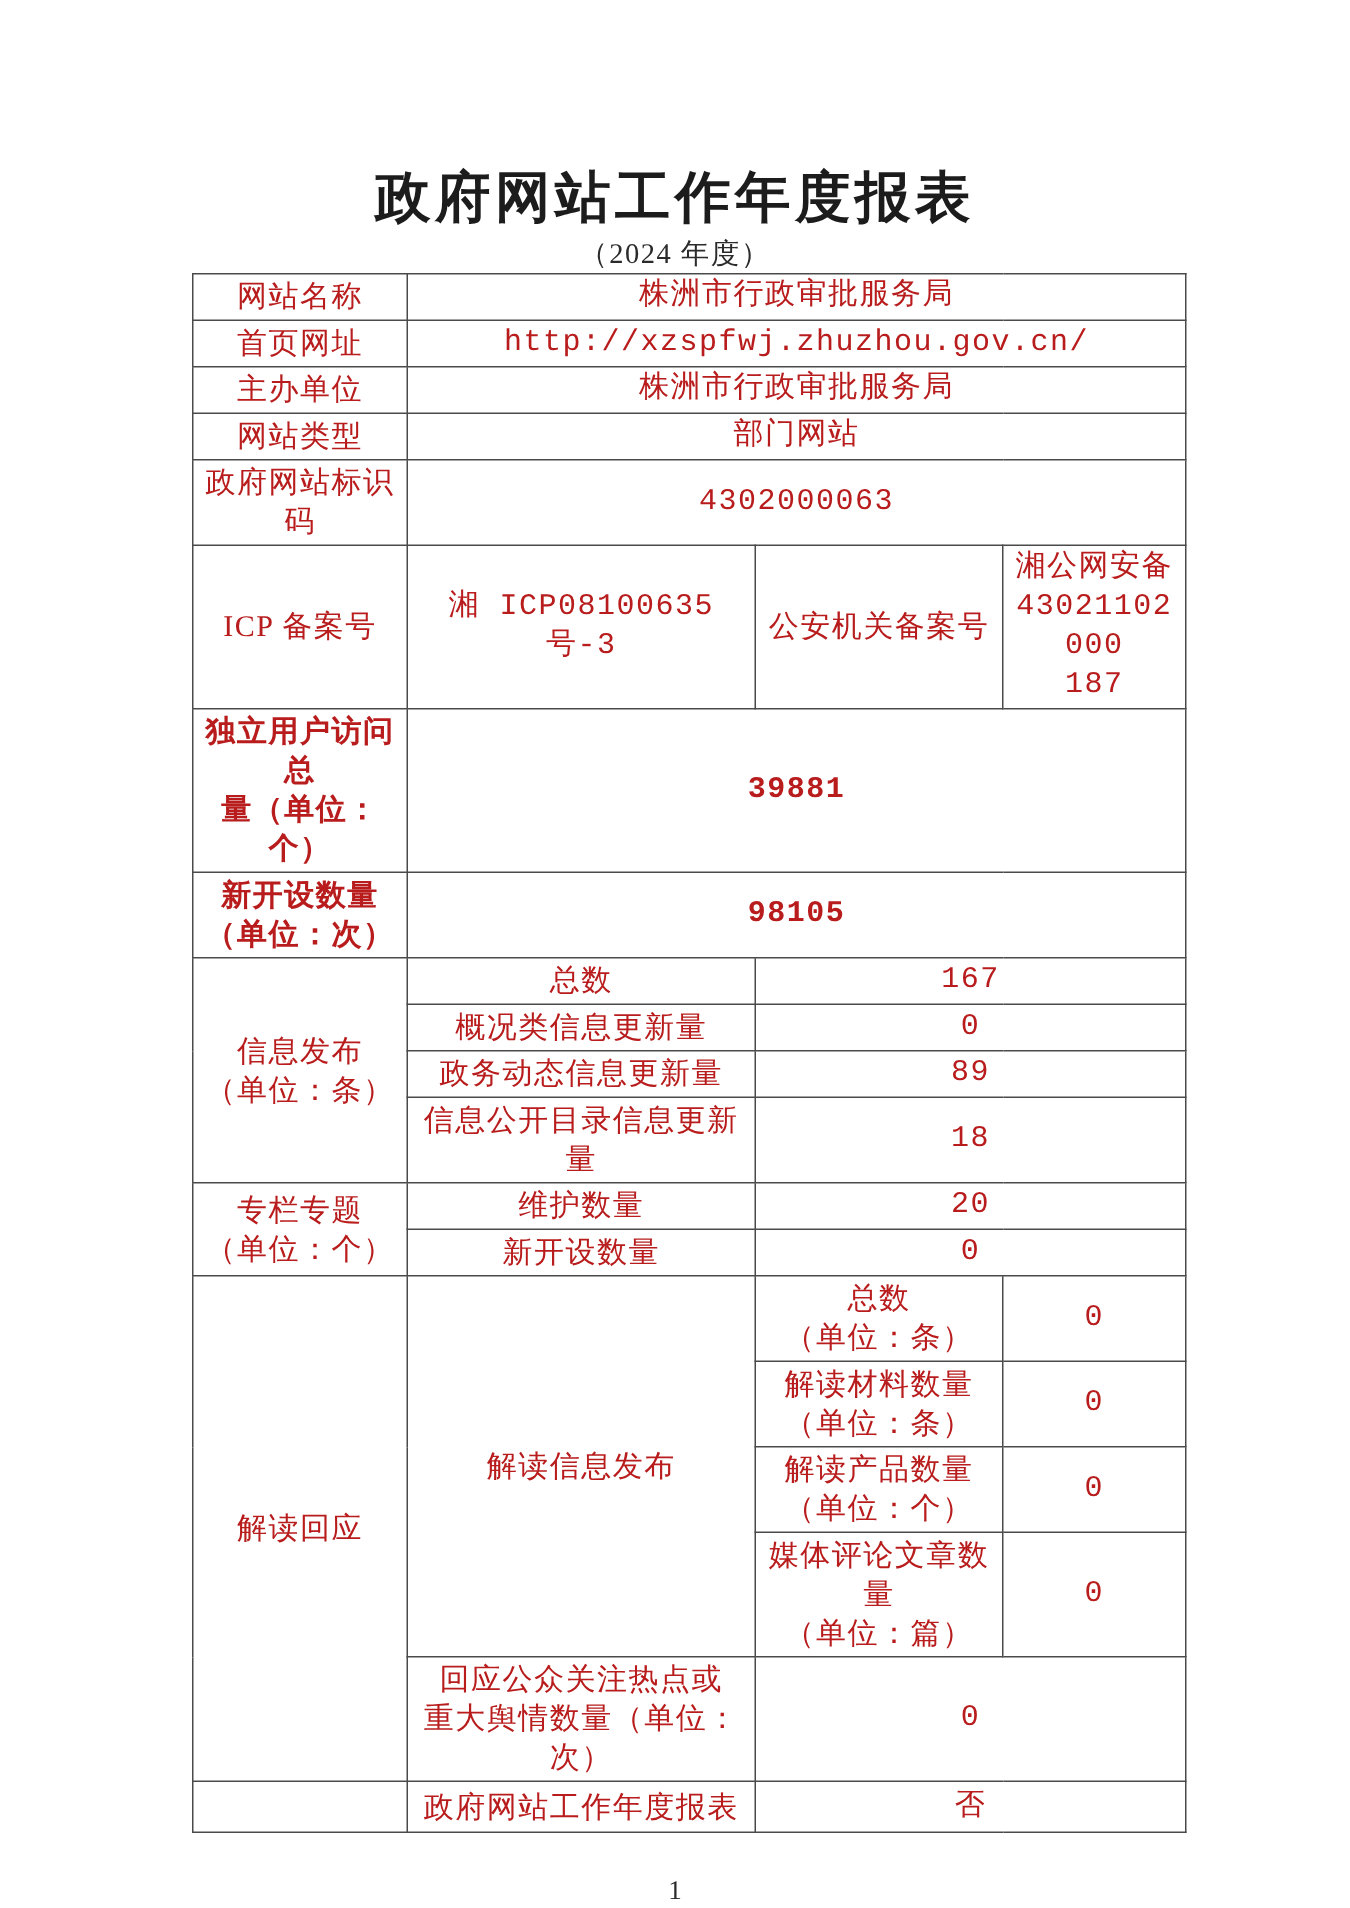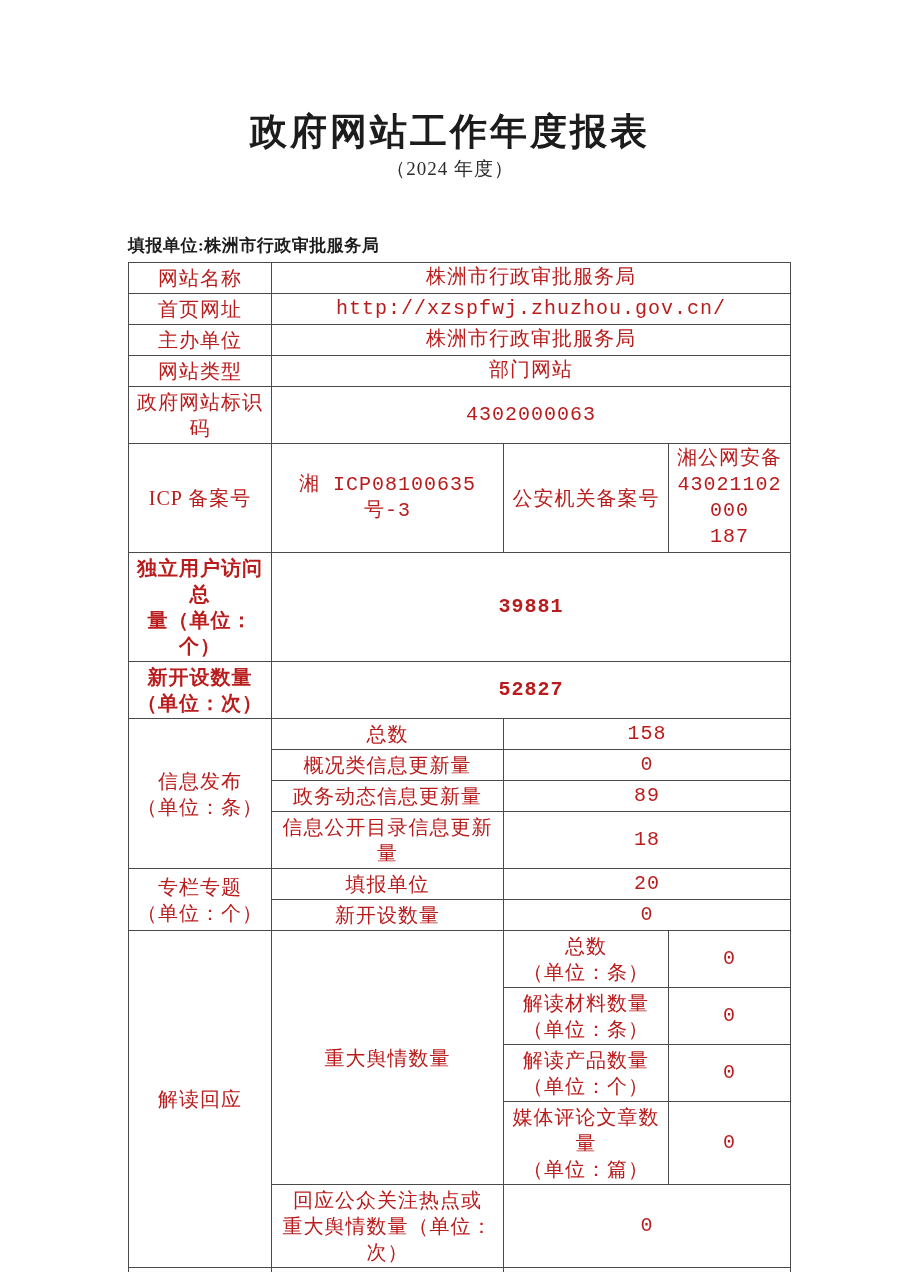--- a/index.html
+++ b/index.html
@@ -83,23 +83,20 @@
   }
 </style>
 </head>
 <body>
 
 <div class="page">
 
   <div class="doc-title">政府网站工作年度报表</div>
   <div class="doc-subtitle">（2024 年度）</div>
 
-  <div class="unit-line">
-    <span>填报单位:</span><span>株洲市行政审批服务局</span>
-  </div>
 
   <table class="report">
     <colgroup>
       <col style="width:143px">
       <col style="width:232px">
       <col style="width:165px">
       <col style="width:122px">
     </colgroup>
     <tbody>
       <tr class="h31">
@@ -131,56 +128,56 @@
 187</td>
       </tr>
       <tr class="h55">
         <td>独立用户访问总
 量（单位：个）</td>
         <td colspan="3" class="val">39881</td>
       </tr>
       <tr class="h55">
         <td>新开设数量
 （单位：次）</td>
-        <td colspan="3" class="val">52827</td>
+        <td colspan="3" class="val">98105</td>
       </tr>
 
       <tr class="h31">
         <td rowspan="4">信息发布
 （单位：条）</td>
         <td>总数</td>
-        <td colspan="2" class="val">158</td>
+        <td colspan="2" class="val">167</td>
       </tr>
       <tr class="h31">
         <td>概况类信息更新量</td>
         <td colspan="2" class="val">0</td>
       </tr>
       <tr class="h31">
         <td>政务动态信息更新量</td>
         <td colspan="2" class="val">89</td>
       </tr>
       <tr class="h31">
         <td>信息公开目录信息更新量</td>
         <td colspan="2" class="val">18</td>
       </tr>
 
       <tr class="h31">
         <td rowspan="2">专栏专题
 （单位：个）</td>
-        <td>填报单位</td>
+        <td>维护数量</td>
         <td colspan="2" class="val">20</td>
       </tr>
       <tr class="h31">
         <td>新开设数量</td>
         <td colspan="2" class="val">0</td>
       </tr>
 
       <tr class="h53">
         <td rowspan="5">解读回应</td>
-        <td rowspan="4">重大舆情数量</td>
+        <td rowspan="4">解读信息发布</td>
         <td>总数
 （单位：条）</td>
         <td class="val">0</td>
       </tr>
       <tr class="h53">
         <td>解读材料数量
 （单位：条）</td>
         <td class="val">0</td>
       </tr>
       <tr class="h53">

